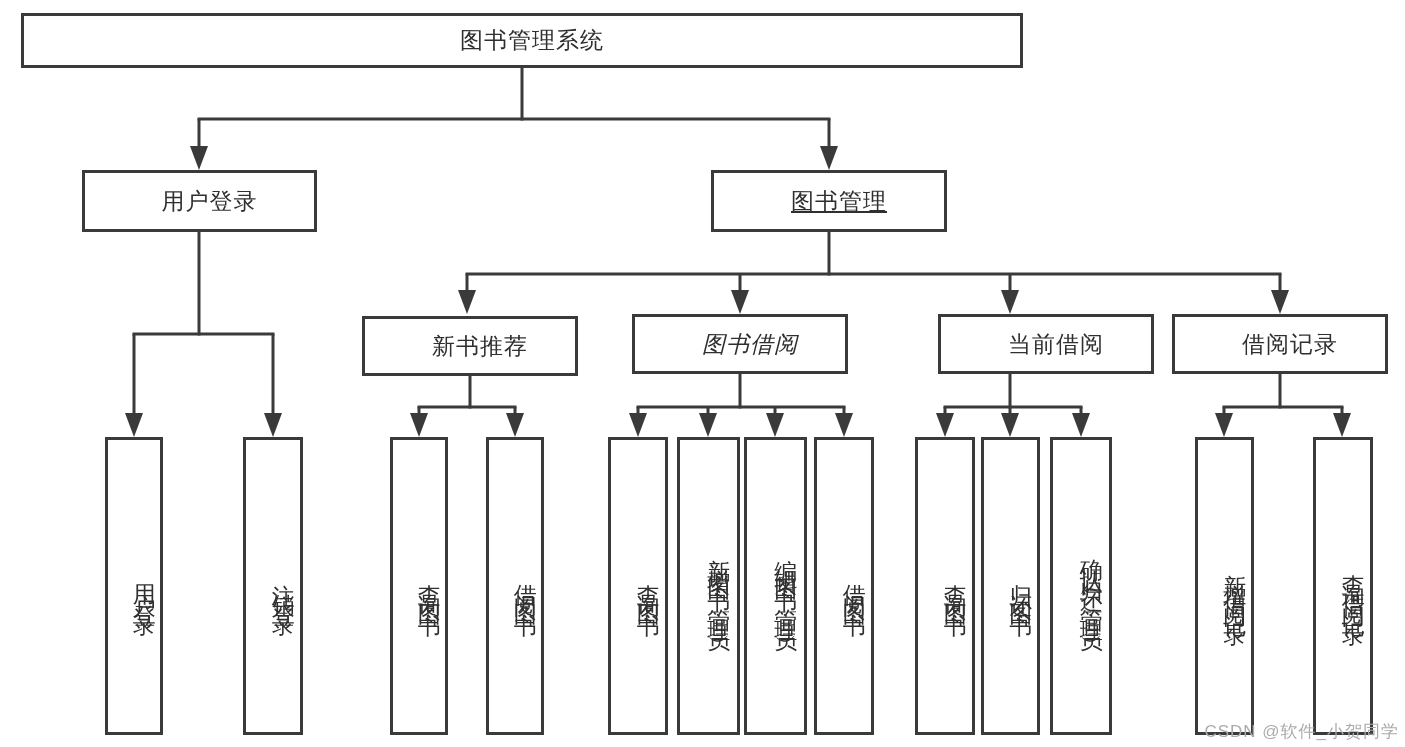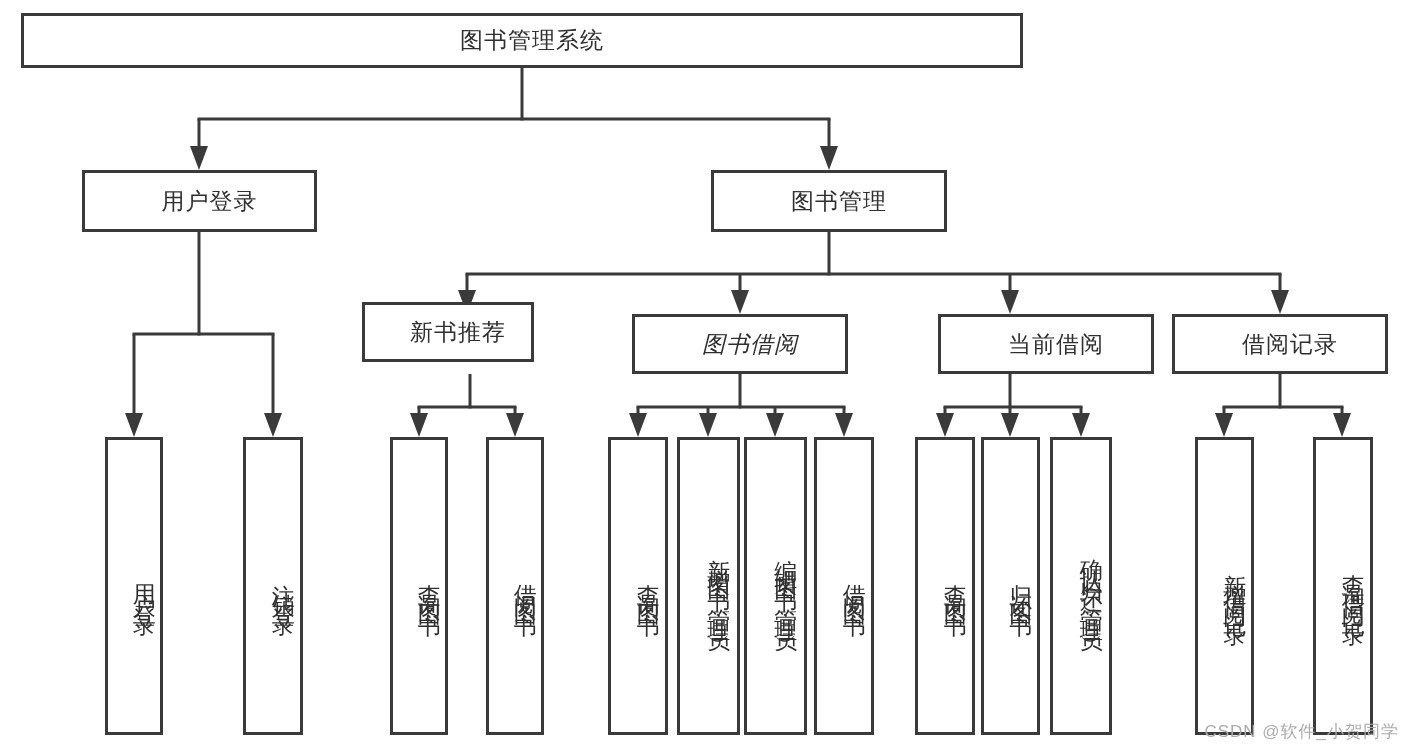--- a/index.html
+++ b/index.html
@@ -143,25 +143,25 @@
     </g>
   </svg>
 
   <div class="node" style="left:21px; top:13px; width:1002px; height:55px;">
     <span class="hlabel">图书管理系统</span>
   </div>
 
   <div class="node" style="left:82px; top:170px; width:235px; height:62px;">
     <span class="hlabel">用户登录</span>
   </div>
-  <div class="node" style="left:711px; top:170px; width:236px; height:62px;">
+  <div class="node" style="left:711px; top:170px; width:236px; height:62px;text-decoration:underline;">
     <span class="hlabel">图书管理</span>
   </div>
 
-  <div class="node" style="left:362px; top:302px; width:172px; height:60px;align-items:center;">
+  <div class="node" style="left:362px; top:316px; width:216px; height:60px;align-items:center;">
     <span class="hlabel">新书推荐</span>
   </div>
   <div class="node" style="left:632px; top:314px; width:216px; height:60px;font-style:italic;">
     <span class="hlabel">图书借阅</span>
   </div>
   <div class="node" style="left:938px; top:314px; width:216px; height:60px;">
     <span class="hlabel">当前借阅</span>
   </div>
   <div class="node" style="left:1172px; top:314px; width:216px; height:60px;">
     <span class="hlabel">借阅记录</span>

